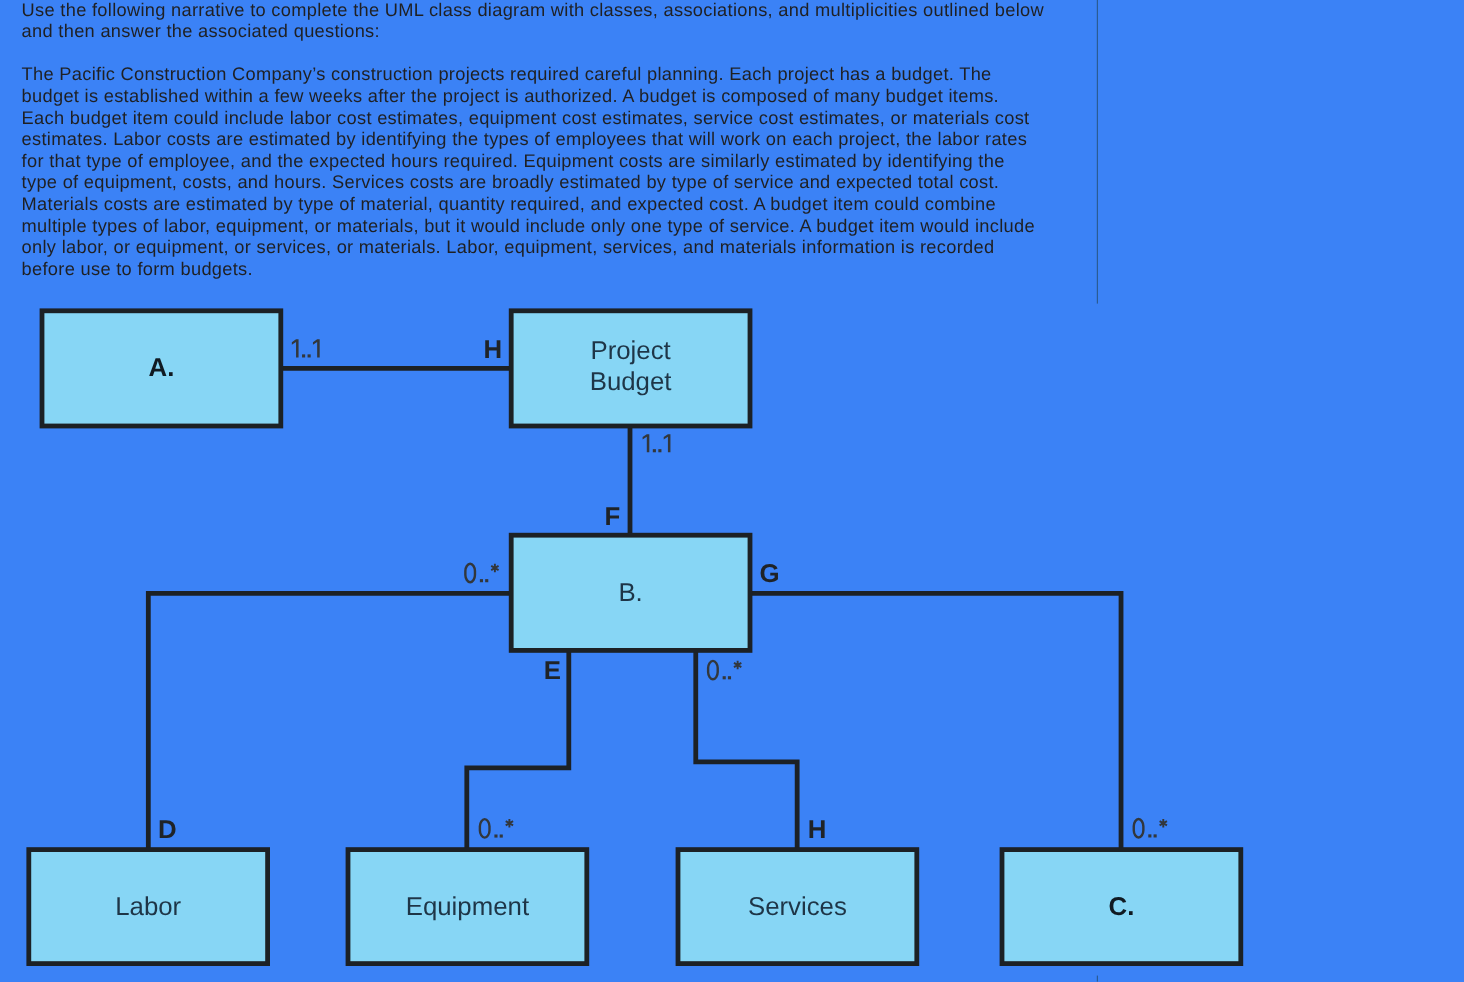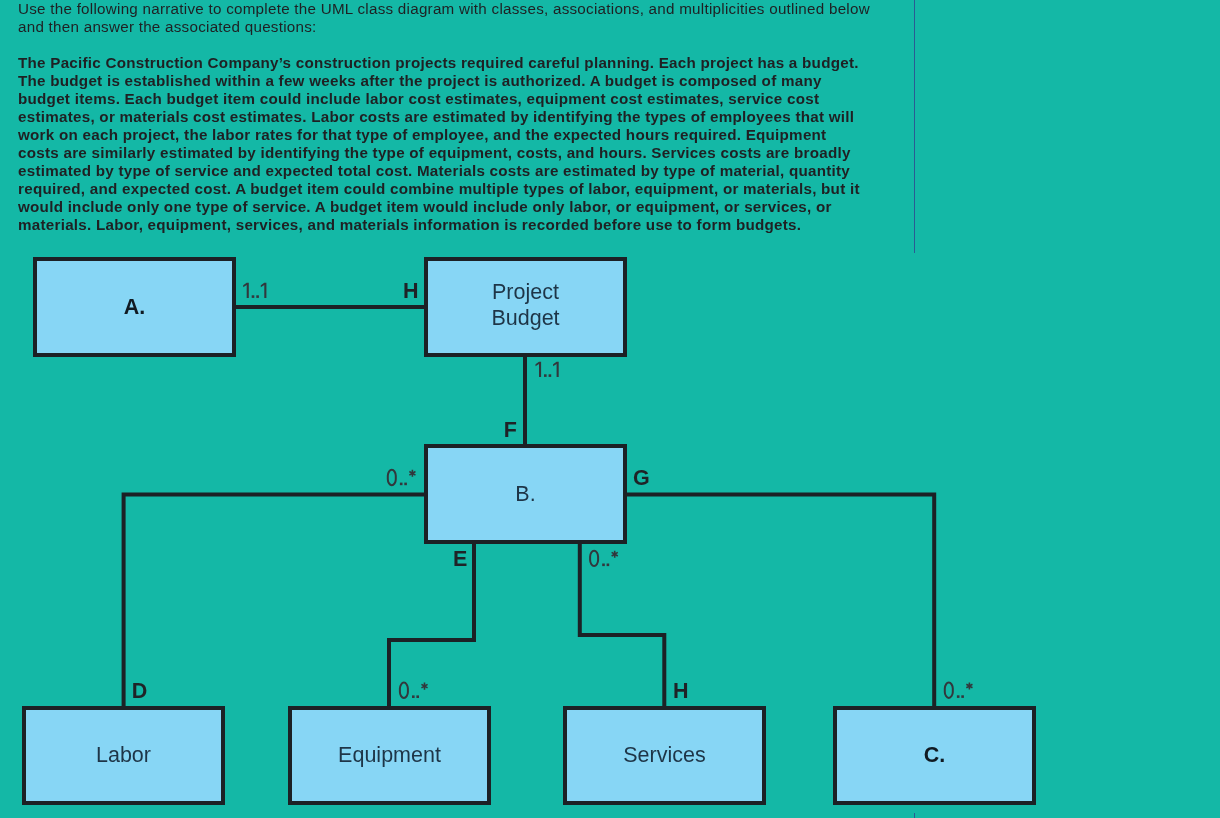--- a/index.html
+++ b/index.html
@@ -1,22 +1,22 @@
 <!DOCTYPE html>
 <html><head>
 <meta charset="utf-8">
 <title>UML Class Diagram Exercise</title>
 <style>
   html,body{margin:0;padding:0;background:#ffffff;}
   body{width:1220px;height:818px;overflow:hidden;font-family:"Liberation Sans",sans-serif;}
-  #page{position:relative;width:1220px;height:818px;background:#14b8a6;
+  #page{position:relative;width:1220px;height:818px;background:#3b82f6;
         will-change:transform;-webkit-font-smoothing:antialiased;}
   .narr{position:absolute;left:18px;top:0;width:852px;color:#1f2023;font-size:15.2px;letter-spacing:.26px;line-height:18px;}
   .narr p{margin:0;}
-  .narr p + p{margin-top:18px;font-weight:bold;}
+  .narr p + p{margin-top:18px;}
   .vrule{position:absolute;background:#2c5d8f;}
   svg.diagram{position:absolute;left:0;top:0;}
 </style>
 </head>
 <body>
 
 <div id="page">
 
   <div class="narr">
     <p class="narr-intro">Use the following narrative to complete the UML class diagram with classes, associations, and multiplicities outlined below and then answer the associated questions:</p>

